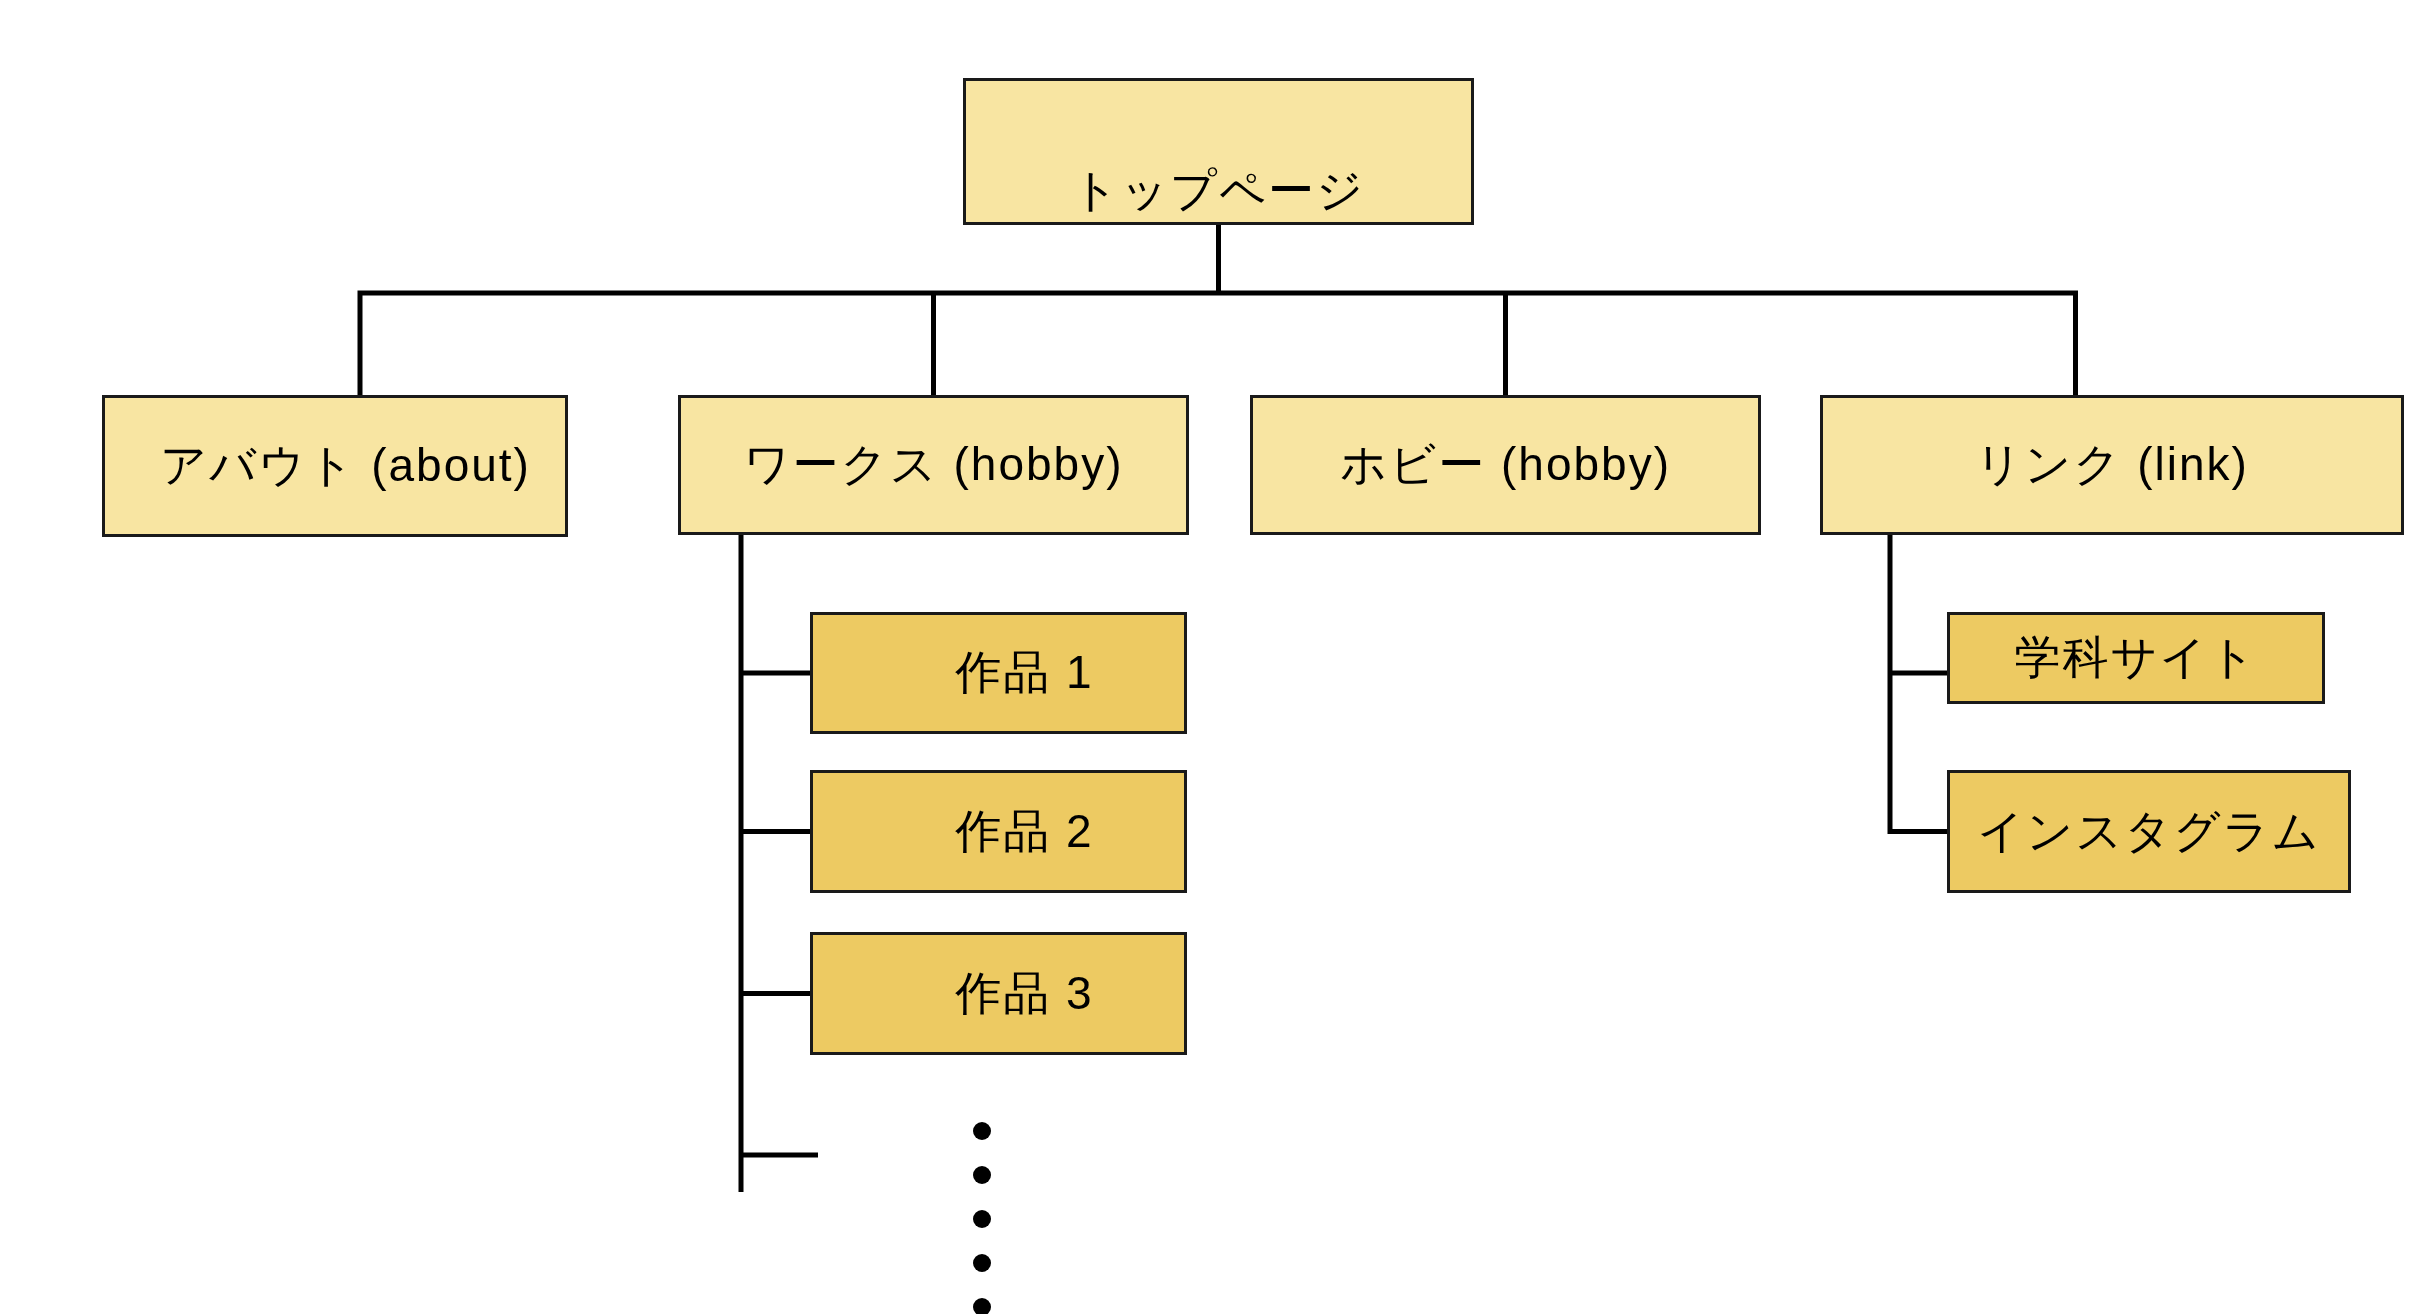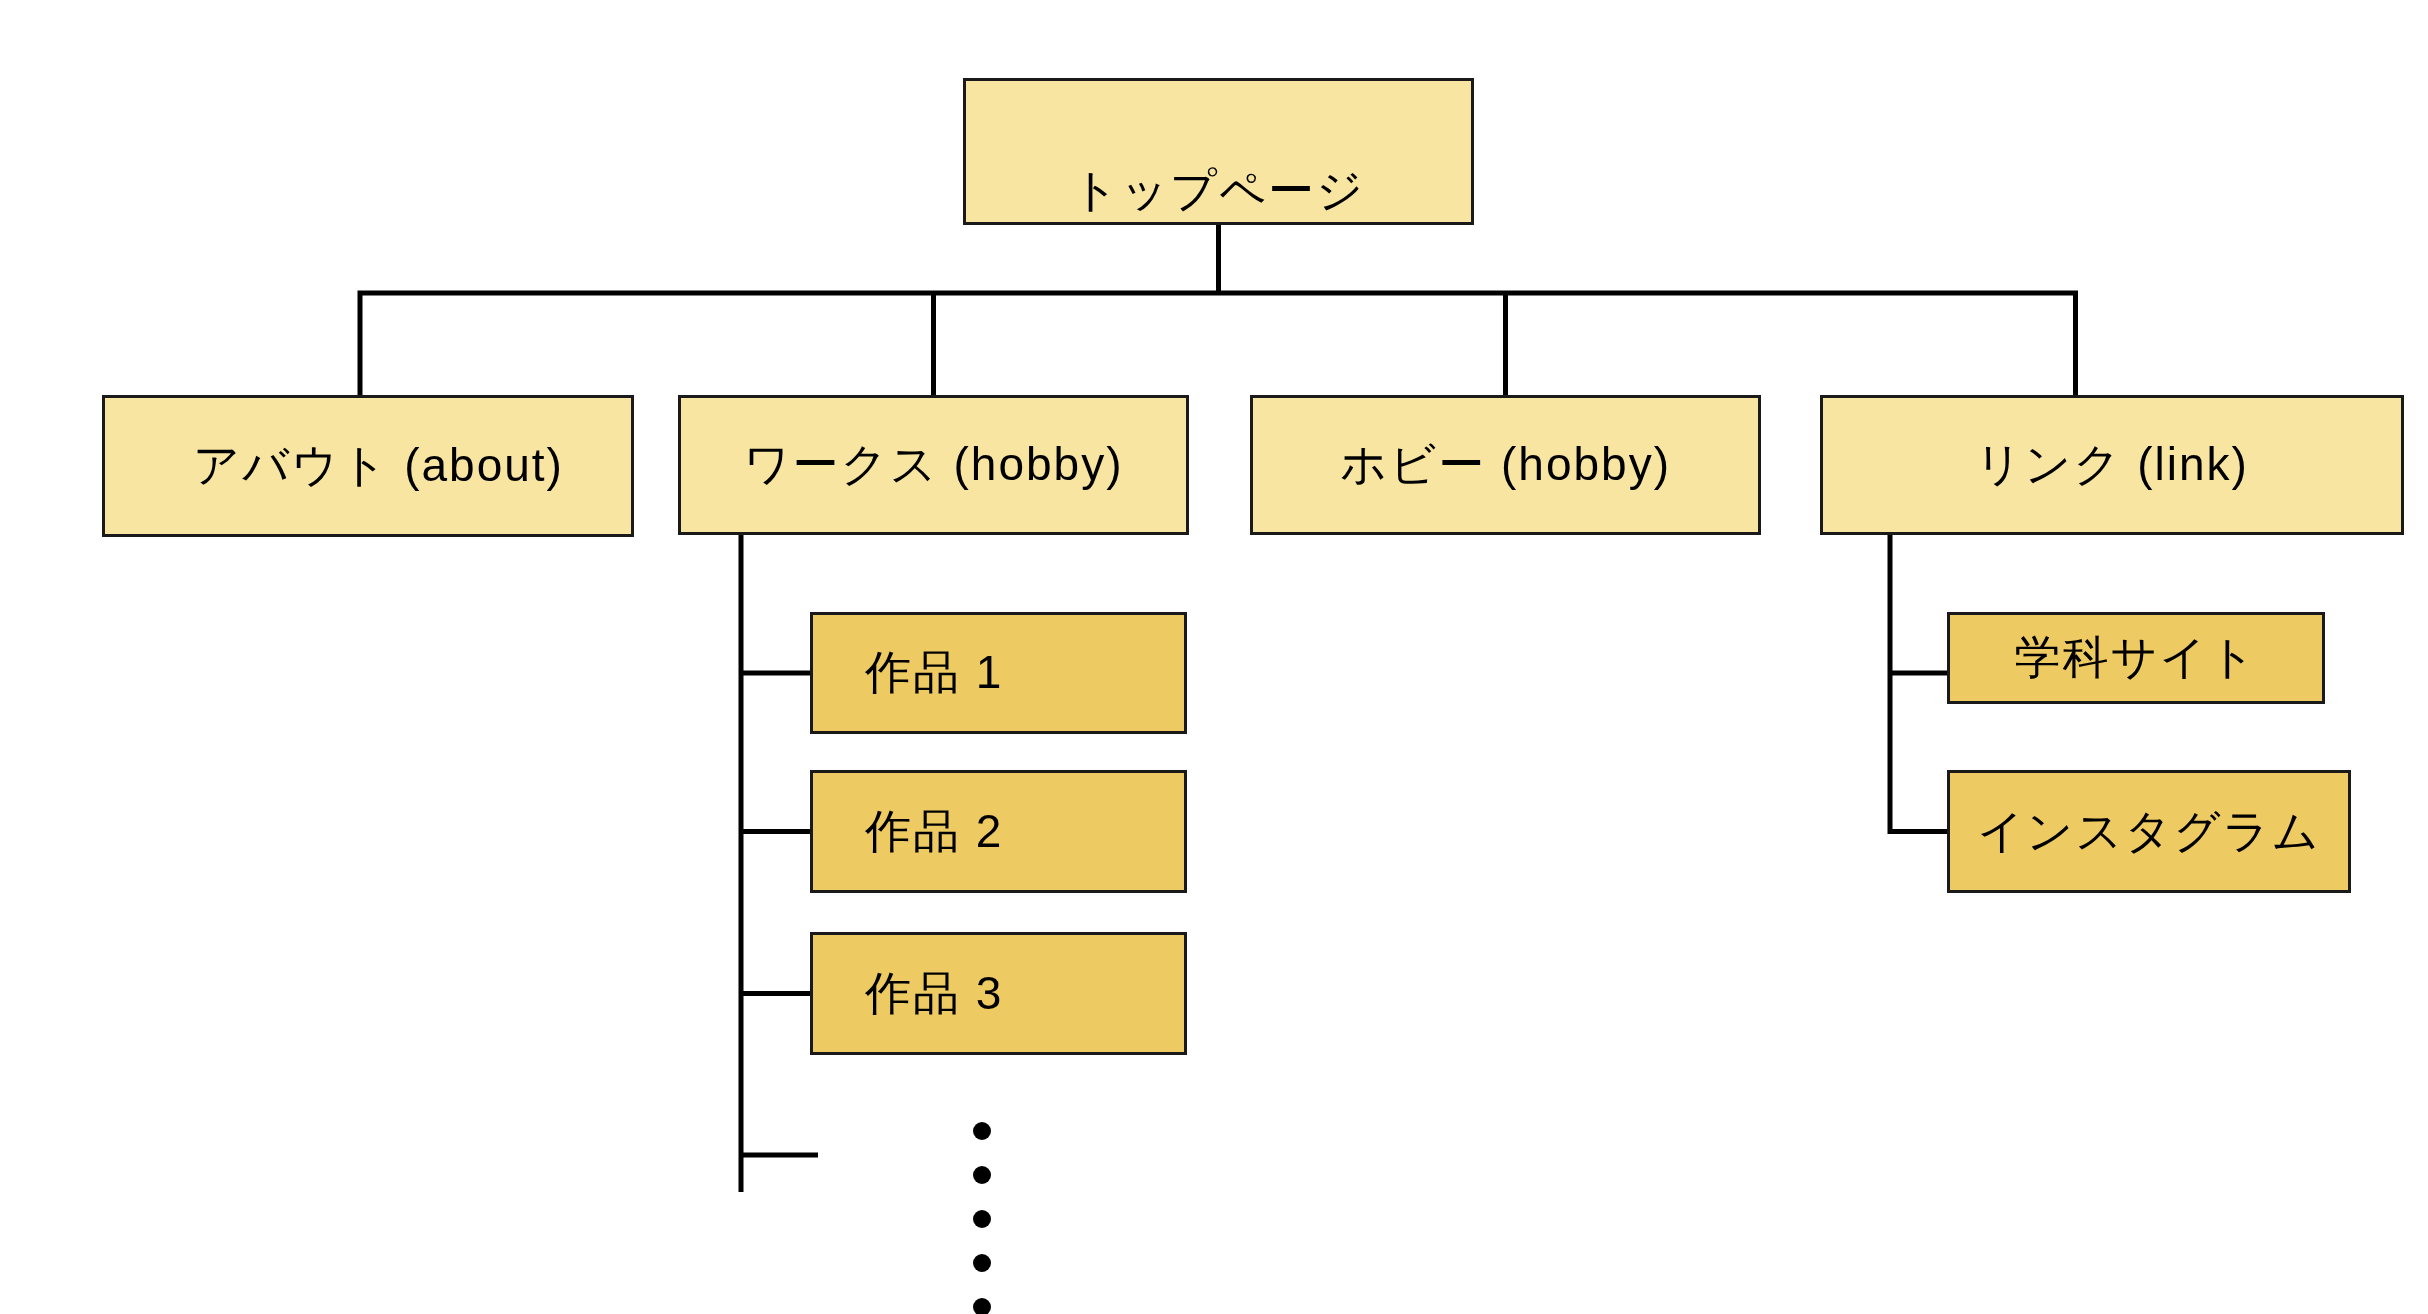--- a/index.html
+++ b/index.html
@@ -38,21 +38,21 @@
     align-items: center;
     justify-content: center;
     border: 3px solid var(--node-border, #1a1a1a);
     color: var(--text, #000000);
     font-size: 46px;
     letter-spacing: 2px;
     white-space: nowrap;
   }
   .node--light { background: var(--node-fill-light, #f8e5a2); }
   .node--dark  { background: var(--node-fill-dark,  #edca62); }
-  .node--left  { justify-content: flex-start; padding-left: 52px; }
+  .node--left  { justify-content: center; padding-left: 52px; }
 </style>
 </head>
 <body>
 
 <div class="canvas">
 
   <svg class="connectors" viewBox="0 0 2428 1314" aria-hidden="true">
 
     <path class="connector" d="M1218.5 225 L1218.5 293"></path>
     <path class="connector" d="M360 395 L360 293 L2075.5 293 L2075.5 395"></path>
@@ -74,21 +74,21 @@
         <circle cx="982" cy="1219" r="9"></circle>
         <circle cx="982" cy="1263" r="9"></circle>
         <circle cx="982" cy="1307" r="9"></circle>
       </g>
   </svg>
 
   <div class="node node--light" style="left:963px; top:78px; width:511px; height:147px;align-items:flex-end;">
     <span>トップページ</span>
   </div>
 
-  <div class="node node--light" style="left:102px; top:395px; width:532px; height:142px;padding-left:21px;">
+  <div class="node node--light" style="left:102px; top:395px; width:466px; height:142px;padding-left:21px;">
     <span>アバウト (about)</span>
   </div>
   <div class="node node--light" style="left:678px; top:395px; width:511px; height:140px;">
     <span>ワークス (hobby)</span>
   </div>
   <div class="node node--light" style="left:1250px; top:395px; width:511px; height:140px;">
     <span>ホビー (hobby)</span>
   </div>
   <div class="node node--light" style="left:1820px; top:395px; width:584px; height:140px;">
     <span>リンク (link)</span>

